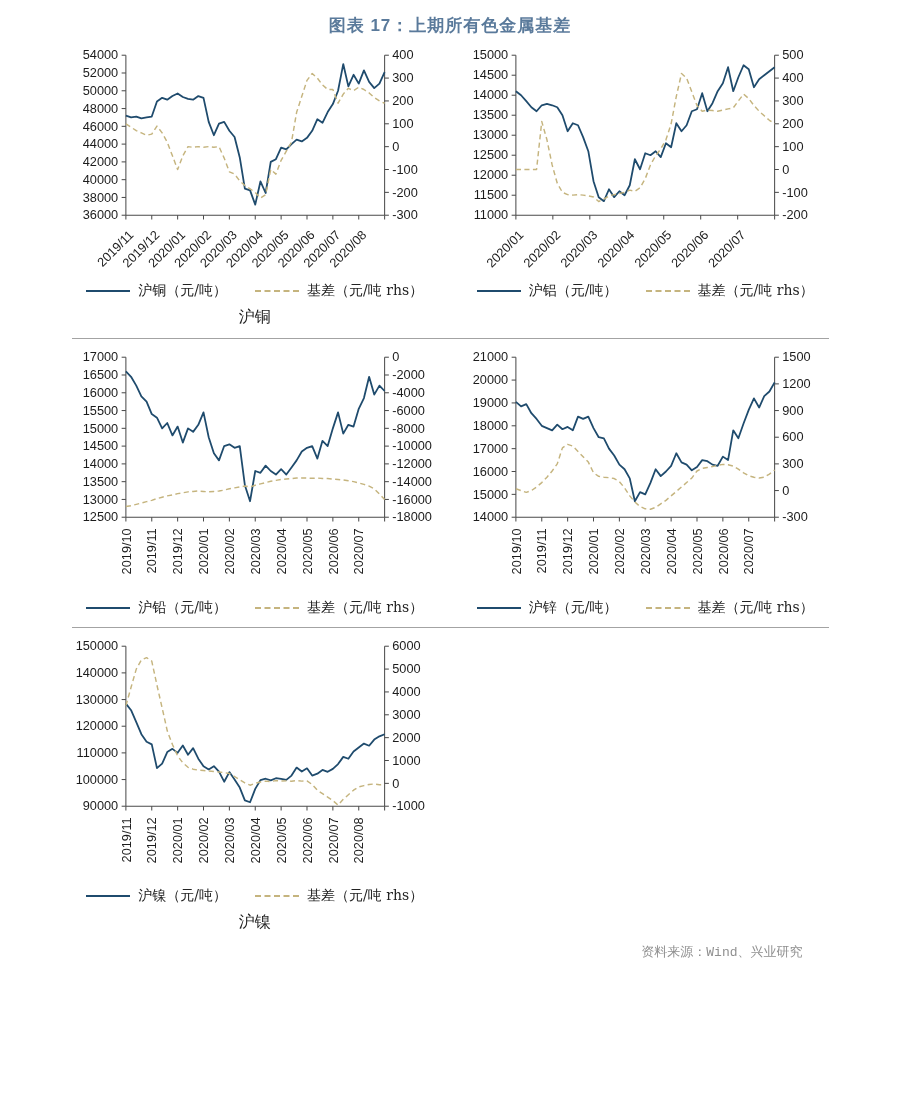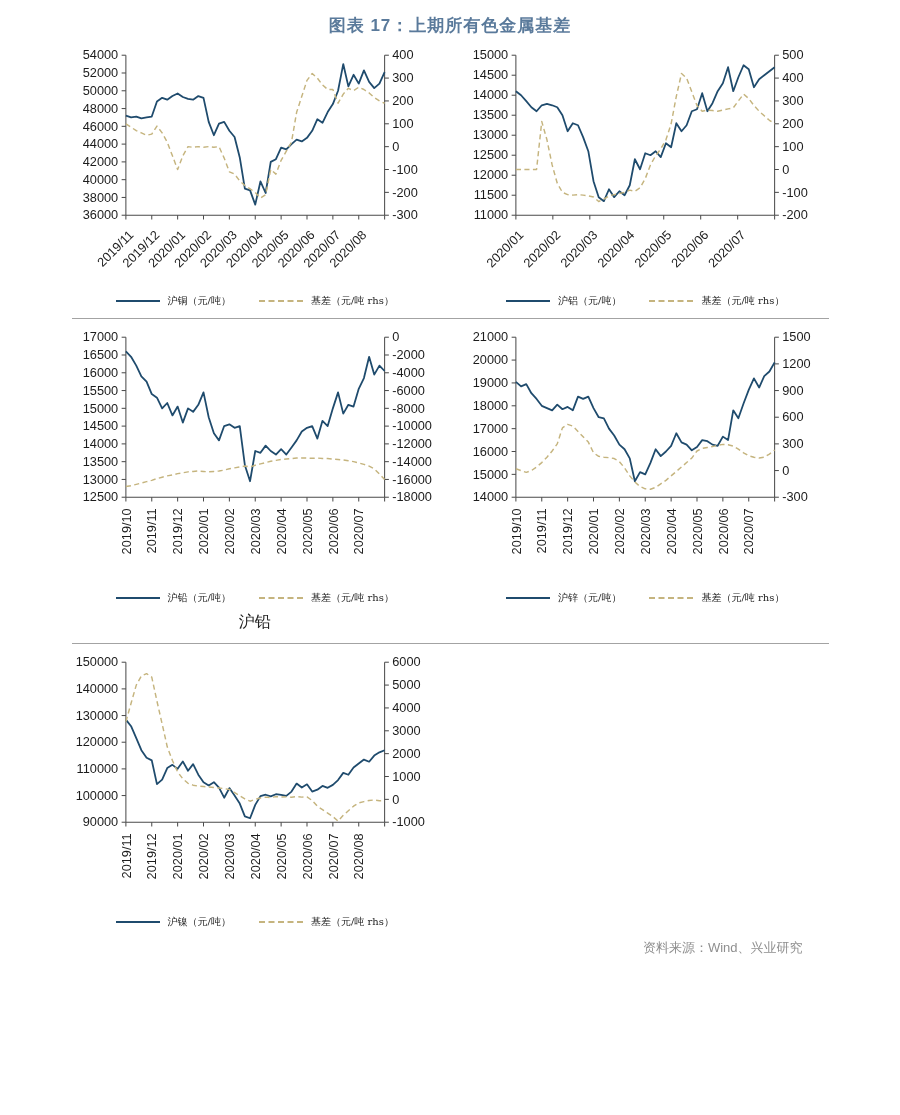--- a/index.html
+++ b/index.html
@@ -12,35 +12,36 @@
   .title{
     text-align:center; font-size:17px; font-weight:bold; color:var(--title);
     padding-top:14px; letter-spacing:1px;
   }
   .charts{padding:0 26px;}
   .row{display:grid; grid-template-columns:1fr 1fr; column-gap:16px; margin-top:8px;}
   .chart-block{display:block;}
   .plot{width:100%; display:block;}
   .legend{
     display:flex; justify-content:center; align-items:center; gap:28px;
-    font-family:"DejaVu Serif","Liberation Serif",serif; font-size:10px; color:#222;
-    margin-top:12px;
+    font-family:"DejaVu Serif","Liberation Serif",serif; font-size:14px; color:#222;
+    margin-top:0;
   }
   .legend-item{display:inline-flex; align-items:center; gap:8px; white-space:nowrap;}
   .swatch{display:inline-block; width:44px; height:0;}
   .swatch.solid{border-top:2px solid var(--price);}
   .swatch.dashed{border-top:2px dashed var(--basis);}
   .caption{
     text-align:center; font-family:"DejaVu Serif","Liberation Serif",serif;
     font-size:16px; color:#222; margin-top:7px;
   }
   .divider{border-top:1px solid var(--divider); margin:10px 4px 2px 4px;}
   .source{
     text-align:right; color:var(--source); font-size:13px;
     padding:10px 30px 0 0;
+    font-family:Liberation Mono, monospace;
   }
 </style>
 </head>
 <body>
 
 <div class="page">
 
   <h1 class="title">图表 17：上期所有色金属基差</h1>
 
   <div class="charts">
@@ -114,20 +115,21 @@
         <div class="legend">
           <span class="legend-item">
             <span class="swatch solid"></span>
             <span>沪铜（元/吨）</span>
           </span>
           <span class="legend-item">
             <span class="swatch dashed"></span>
             <span>基差（元/吨 rhs）</span>
           </span>
         </div>
+        <figcaption class="caption">沪铜</figcaption>
       </figure>
 
       <figure class="chart-block">
         <svg class="plot" xmlns="http://www.w3.org/2000/svg" viewBox="0 0 440 278">
             <line x1="68" y1="12" x2="68" y2="200" stroke="#4a4a4a" stroke-width="1.2"></line>
             <line x1="372" y1="12" x2="372" y2="200" stroke="#4a4a4a" stroke-width="1.2"></line>
             <line x1="68" y1="200" x2="372" y2="200" stroke="#4a4a4a" stroke-width="1.2"></line>
             <line x1="63" y1="200" x2="68" y2="200" stroke="#4a4a4a" stroke-width="1.2"></line>
             <text x="59" y="205" font-size="15" fill="#1c1c1c" font-family="Liberation Sans, sans-serif" text-anchor="end">11000</text>
             <line x1="63" y1="176.5" x2="68" y2="176.5" stroke="#4a4a4a" stroke-width="1.2"></line>
@@ -268,21 +270,20 @@
         <div class="legend">
           <span class="legend-item">
             <span class="swatch solid"></span>
             <span>沪铅（元/吨）</span>
           </span>
           <span class="legend-item">
             <span class="swatch dashed"></span>
             <span>基差（元/吨 rhs）</span>
           </span>
         </div>
-        <figcaption class="caption">沪铅</figcaption>
       </figure>
 
       <figure class="chart-block">
         <svg class="plot" xmlns="http://www.w3.org/2000/svg" viewBox="0 0 440 296">
             <line x1="68" y1="12" x2="68" y2="200" stroke="#4a4a4a" stroke-width="1.2"></line>
             <line x1="372" y1="12" x2="372" y2="200" stroke="#4a4a4a" stroke-width="1.2"></line>
             <line x1="68" y1="200" x2="372" y2="200" stroke="#4a4a4a" stroke-width="1.2"></line>
             <line x1="63" y1="200" x2="68" y2="200" stroke="#4a4a4a" stroke-width="1.2"></line>
             <text x="59" y="205" font-size="15" fill="#1c1c1c" font-family="Liberation Sans, sans-serif" text-anchor="end">14000</text>
             <line x1="63" y1="173.14285714285714" x2="68" y2="173.14285714285714" stroke="#4a4a4a" stroke-width="1.2"></line>
@@ -415,20 +416,21 @@
         <div class="legend">
           <span class="legend-item">
             <span class="swatch solid"></span>
             <span>沪镍（元/吨）</span>
           </span>
           <span class="legend-item">
             <span class="swatch dashed"></span>
             <span>基差（元/吨 rhs）</span>
           </span>
         </div>
+        <figcaption class="caption">沪镍</figcaption>
       </figure>
       <div></div>
     </div>
 
     <div class="source">资料来源：Wind、兴业研究</div>
 
   </div>
 </div>
 
 </body></html>

